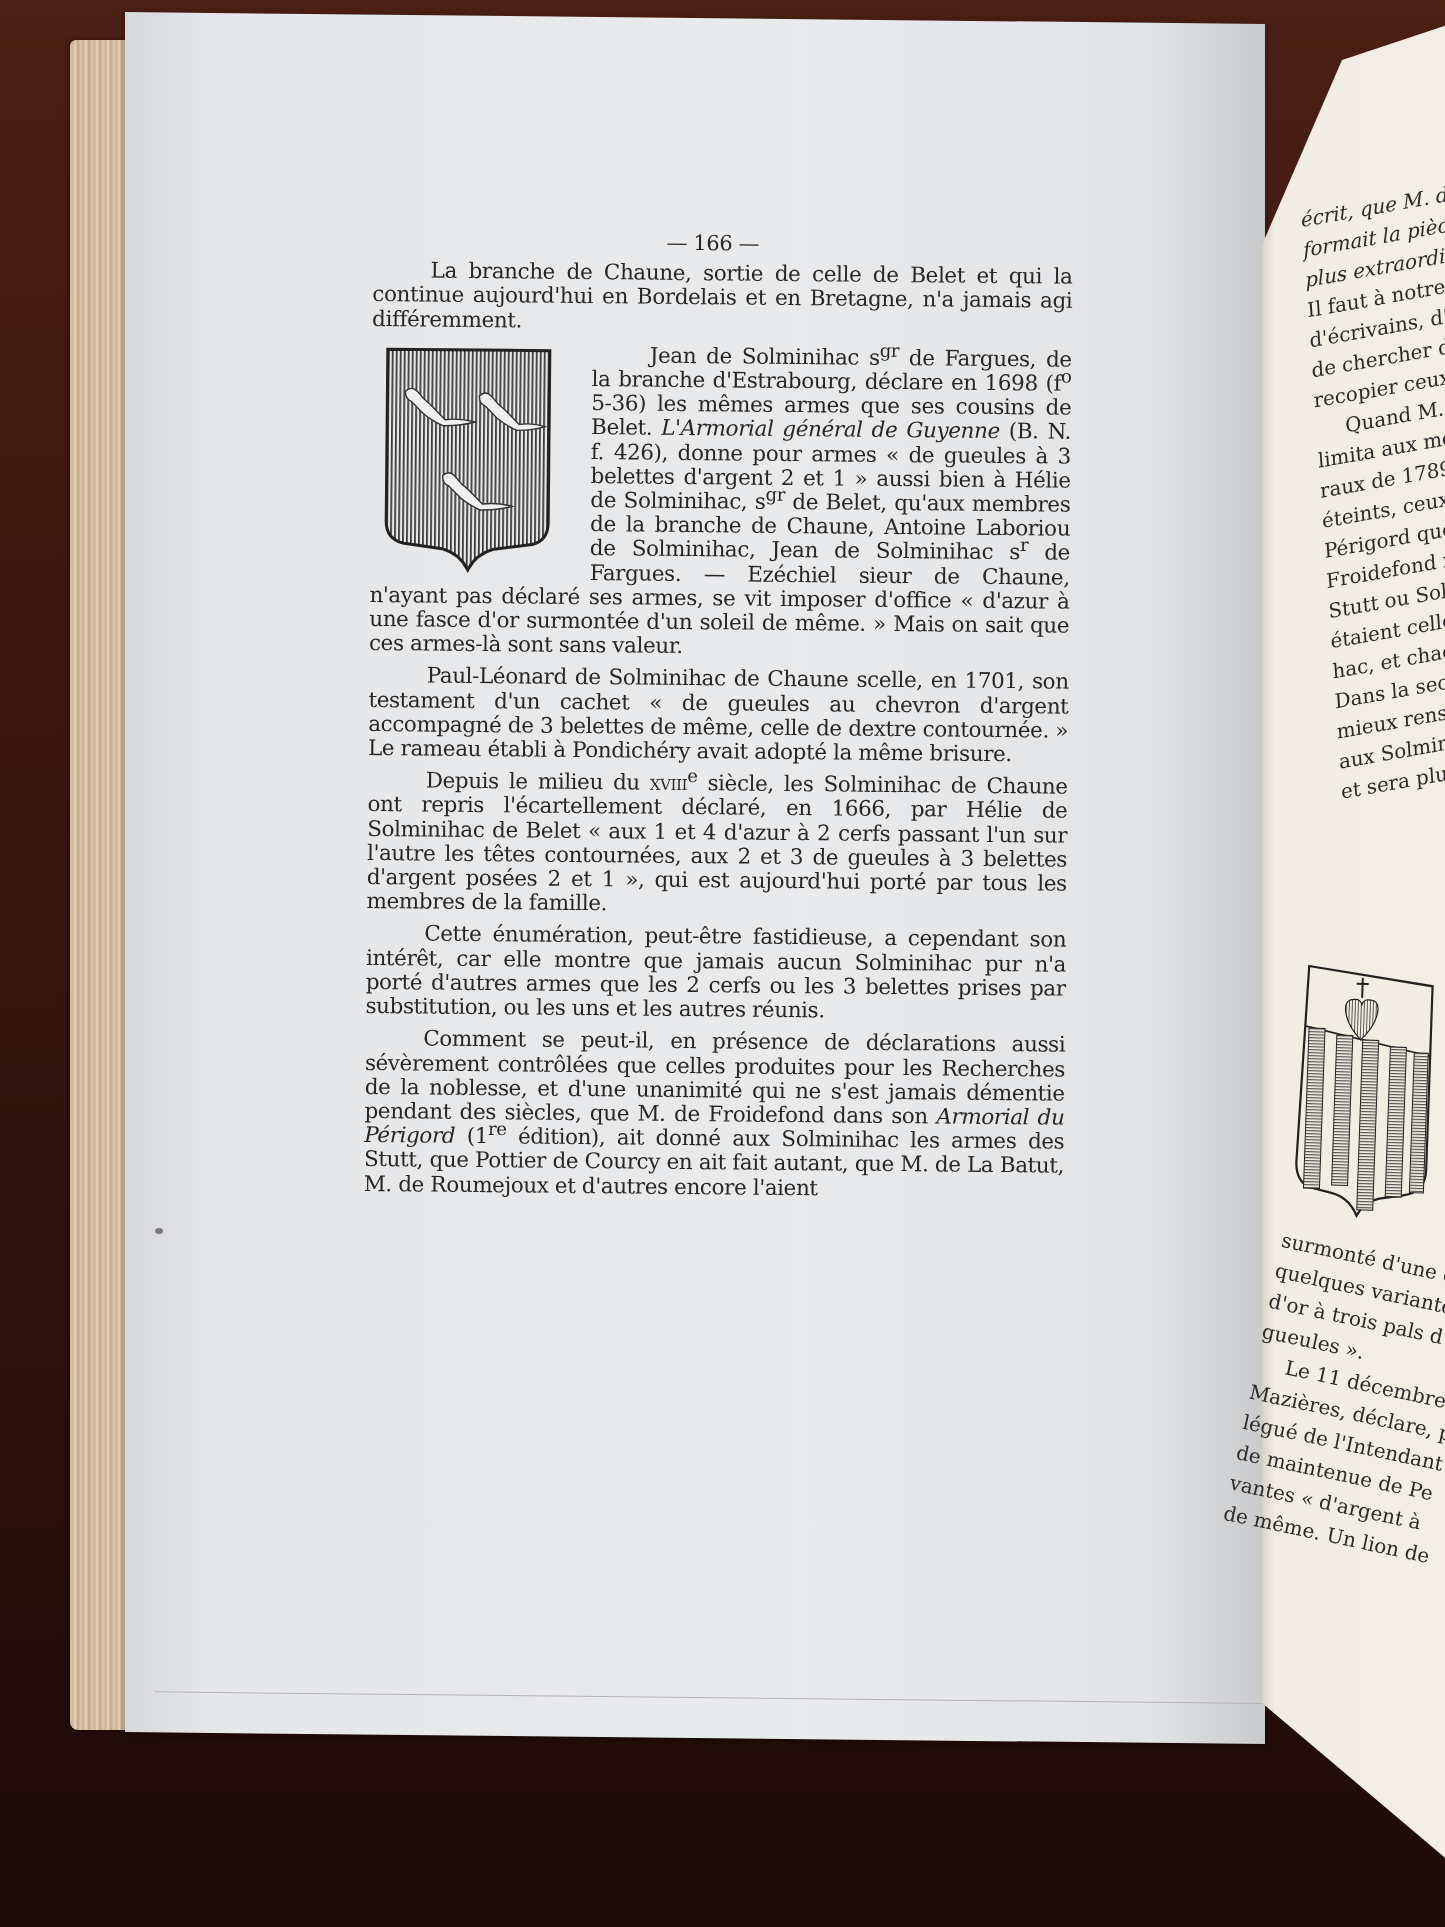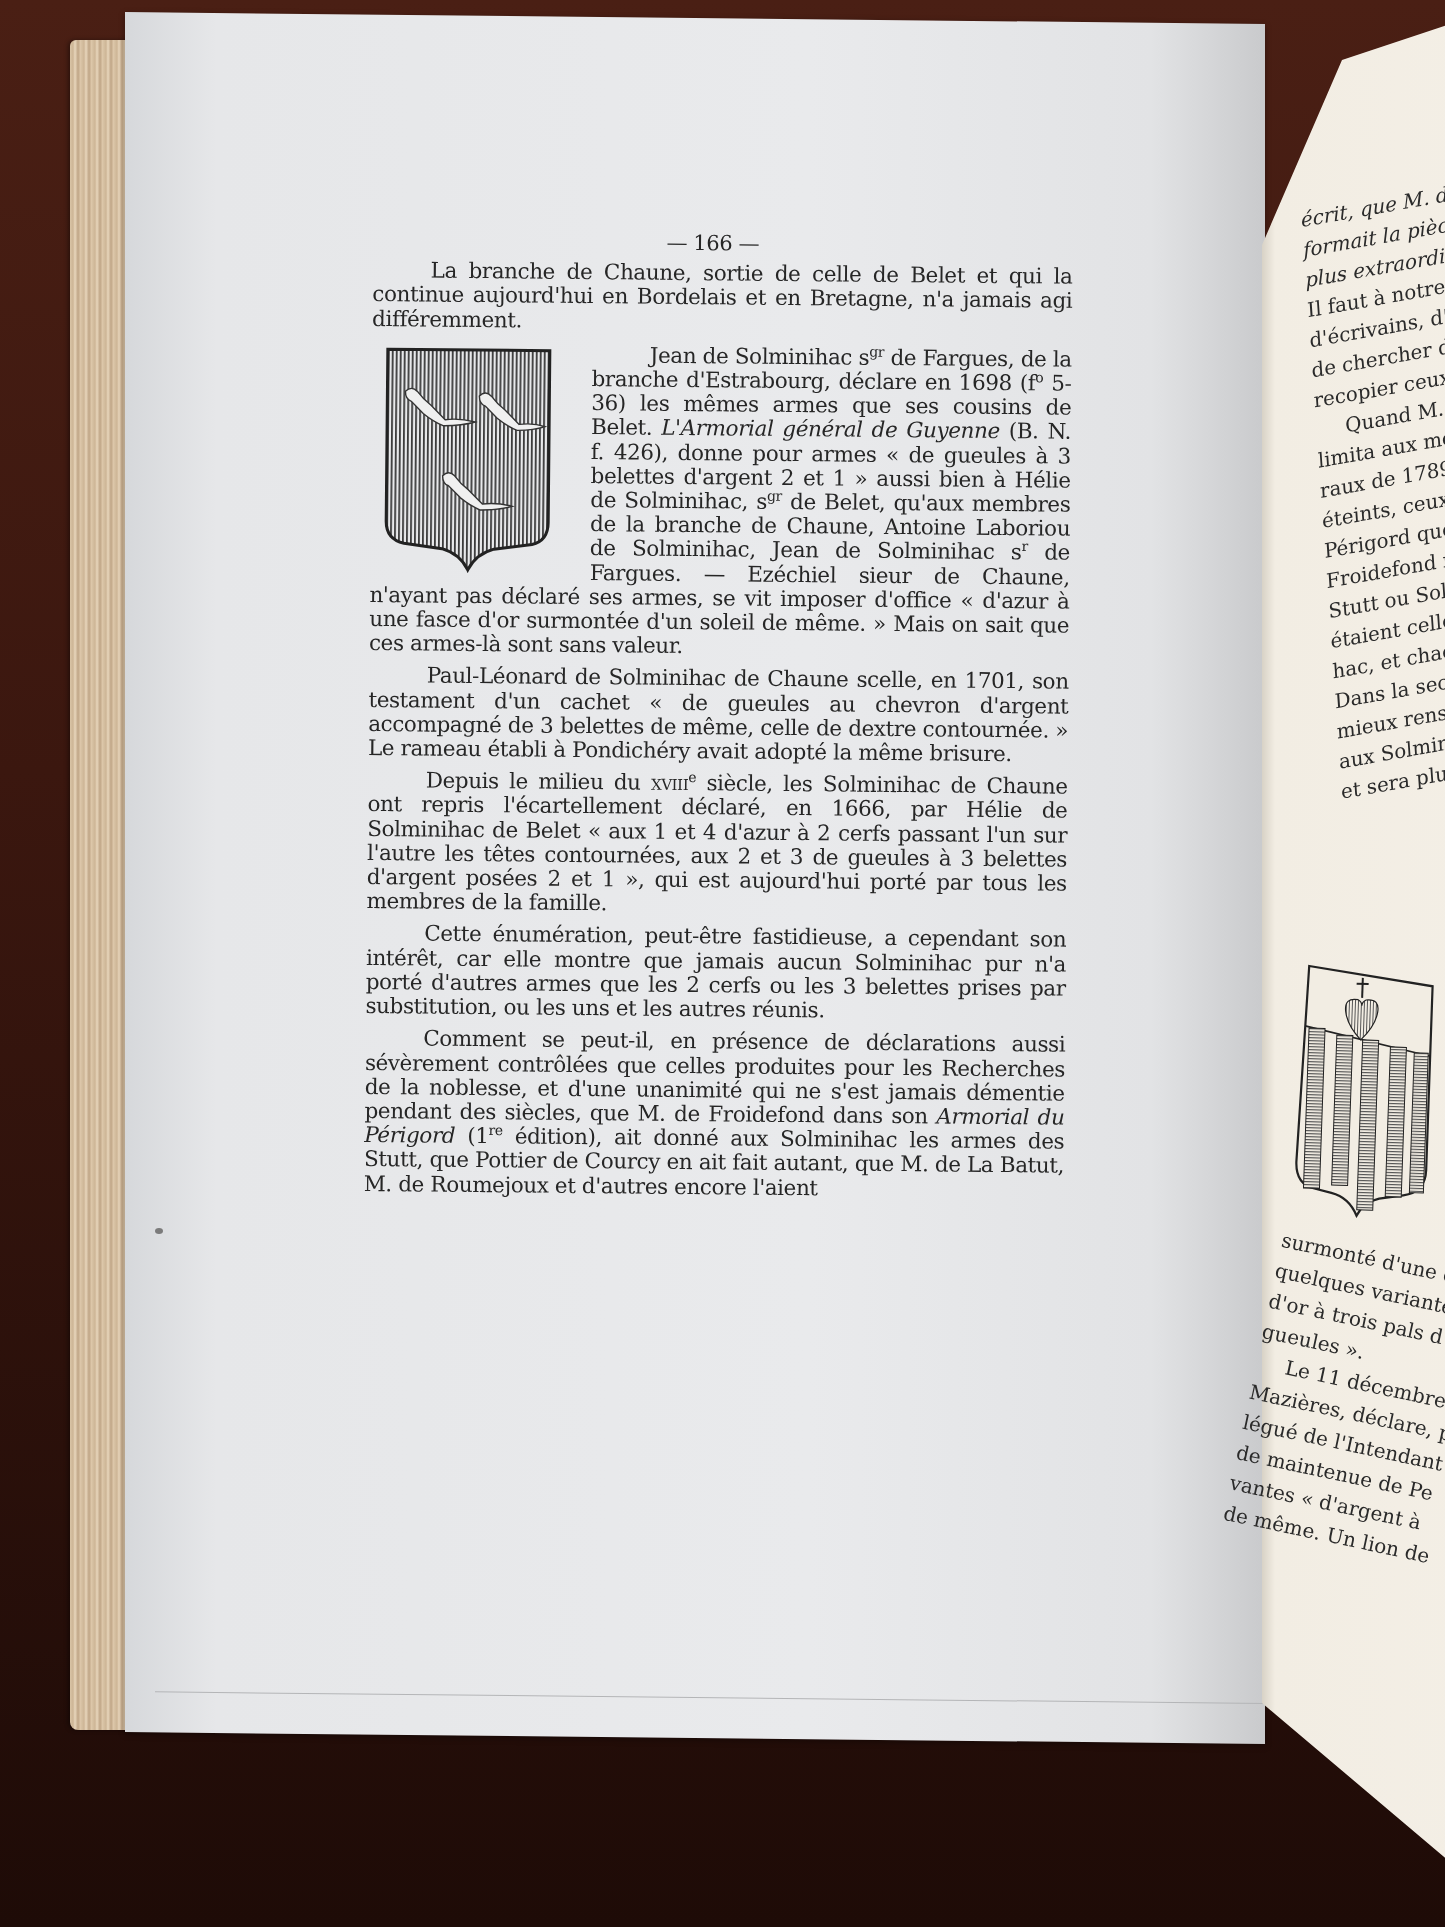--- a/index.html
+++ b/index.html
@@ -42,21 +42,21 @@
       font-size: 21.5px; line-height: 24.2px;
       text-align: justify;
       transform: rotate(0.55deg); transform-origin: top left;
       letter-spacing: -0.4px;
     }
     .folio { text-align: center; font-size: 21px; margin-bottom: 6px; margin-left: -20px; }
     .para { margin: 0 0 8px 0; text-indent: 58px; }
     .para.first { margin-bottom: 10px; }
     .para .it { font-style: italic; }
     .smallcaps { font-variant: small-caps; }
-    .sup { font-size: 14px; vertical-align: super; line-height: 0; }
+    .sup { font-size: 18px; vertical-align: super; line-height: 0; }
     .float-shield {
       float: left; width: 172px; height: 230px; margin: 2px 36px 6px 12px;
     }
     .text-right {
       position: absolute; left: 1300px; top: 205px; width: 220px;
       font-family: "DejaVu Serif", serif; color: #2a2a2a;
       font-size: 20px; line-height: 30px;
       transform: rotate(-10deg) skewX(-6deg); transform-origin: top left;
       white-space: nowrap;
     }

